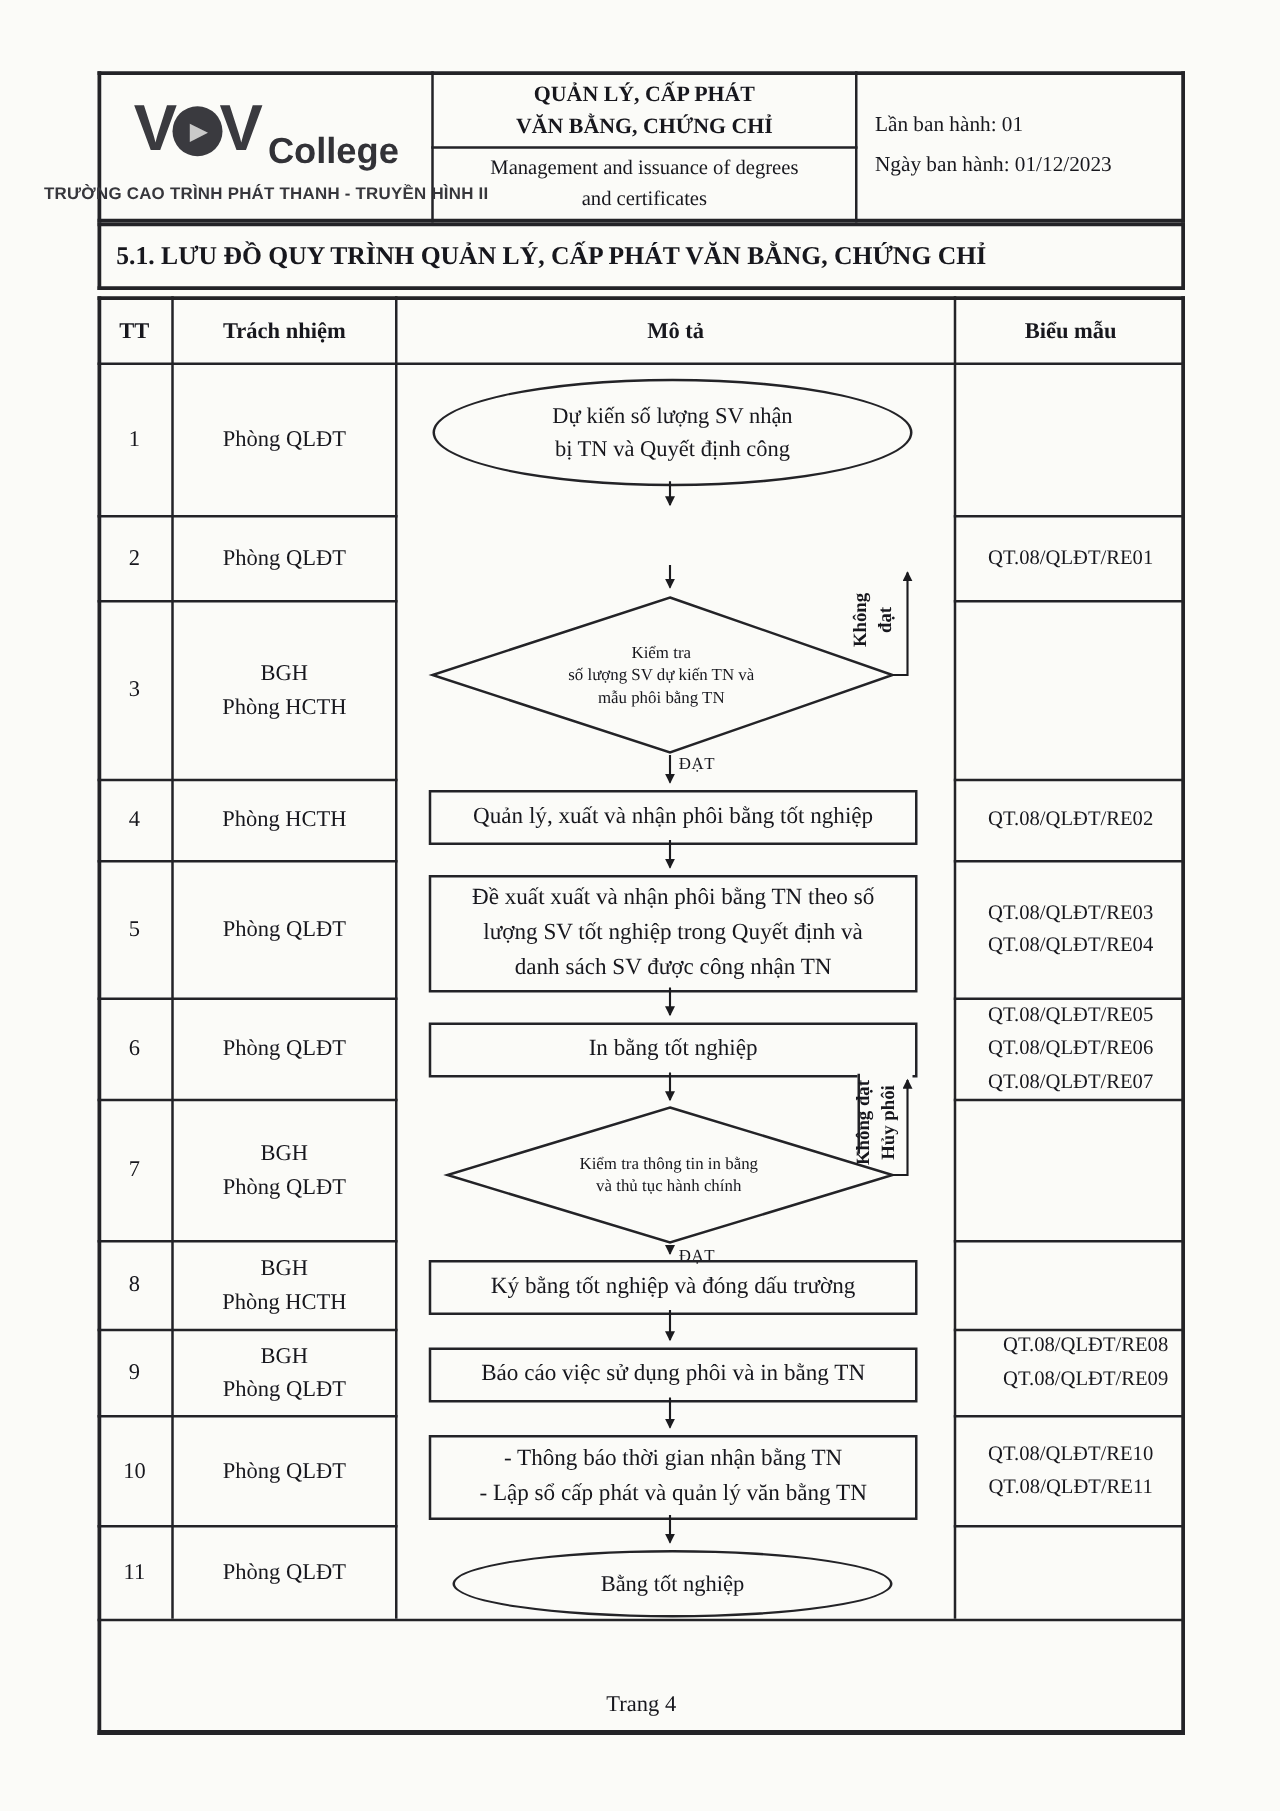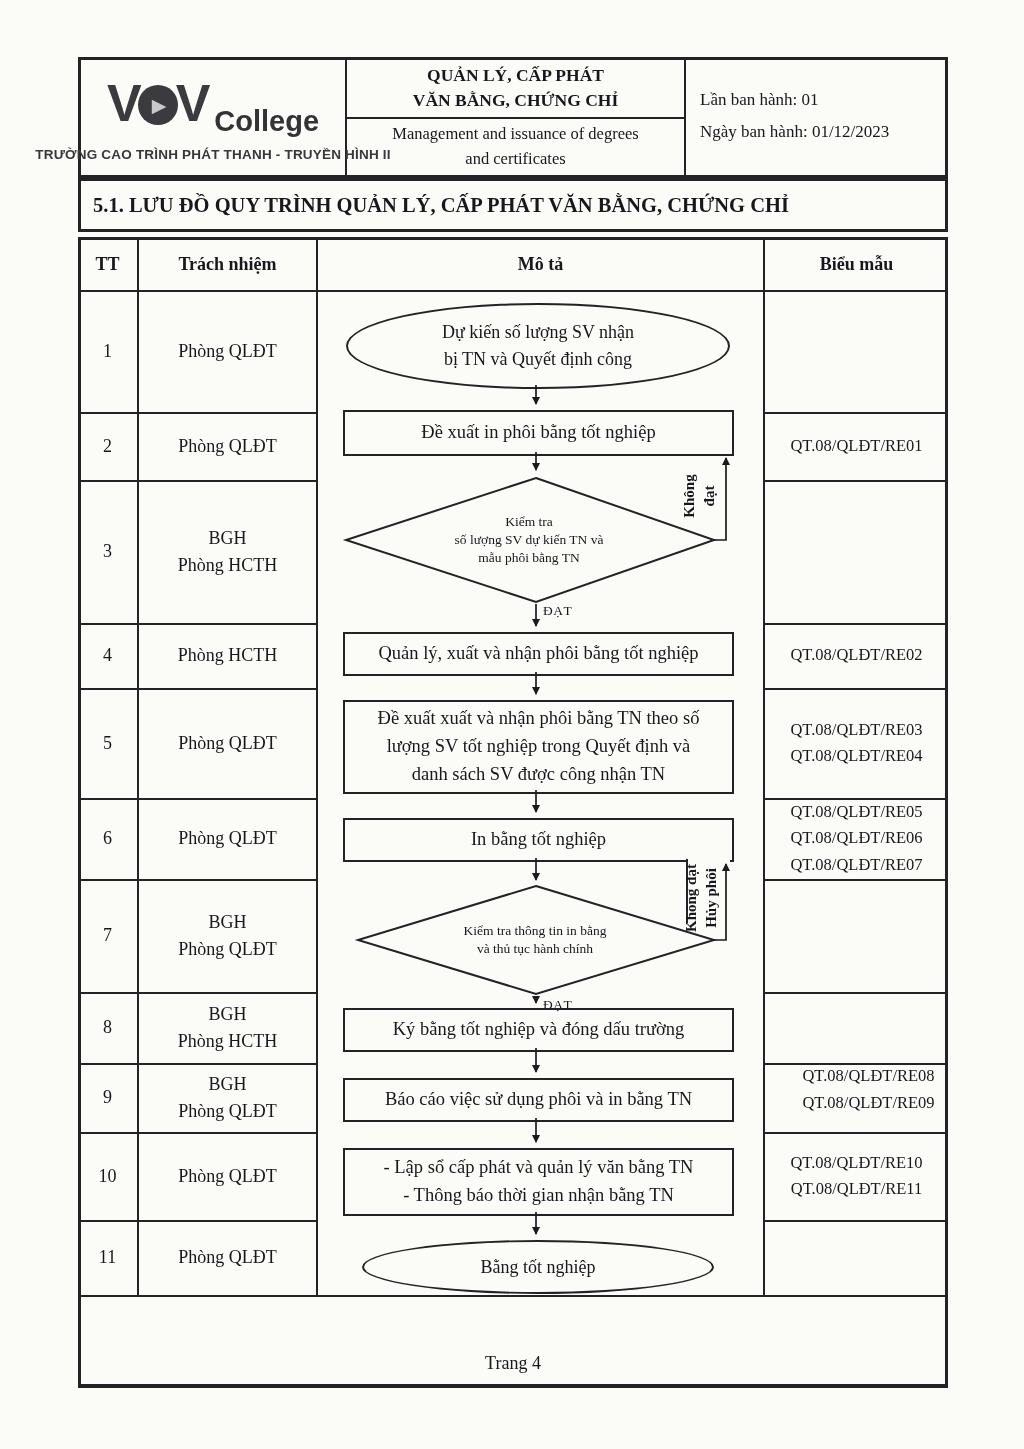--- a/index.html
+++ b/index.html
@@ -224,23 +224,20 @@
   <div class="cell" style="left:78px;top:1220px;width:59px;height:75px;">11</div>
   <div class="cell" style="left:139px;top:1220px;width:177px;height:75px;">
       <div>Phòng QLĐT</div>
     </div>
 
   <div class="fbox fellipse" style="left:346px;top:303px;width:380px;height:82px;font-size:18px;">
     <div>Dự kiến số lượng SV nhận</div>
     <div>bị TN và Quyết định công</div>
   </div>
 
-  <div class="fbox" style="left:343px;top:410px;width:387px;height:42px;">
-    <div>Đề xuất in phôi bằng tốt nghiệp</div>
-  </div>
 
   <div class="diamond-wrap" style="left:340px;top:476px;width:378px;height:128px;">
     <svg width="378" height="128">
       <polygon points="196,2 374,64 196,126 6,64" fill="none" stroke="#232327" stroke-width="2"></polygon>
     </svg>
     <div class="diamond-text">
       <div>Kiểm tra</div>
       <div>số lượng SV dự kiến TN và</div>
       <div>mẫu phôi bằng TN</div>
     </div>
@@ -283,22 +280,22 @@
 
   <div class="fbox" style="left:343px;top:1008px;width:387px;height:40px;">
     <div>Ký bằng tốt nghiệp và đóng dấu trường</div>
   </div>
 
   <div class="fbox" style="left:343px;top:1078px;width:387px;height:40px;">
     <div>Báo cáo việc sử dụng phôi và in bằng TN</div>
   </div>
 
   <div class="fbox" style="left:343px;top:1148px;width:387px;height:64px;">
+    <div>- Thông báo thời gian nhận bằng TN</div>
     <div>- Lập sổ cấp phát và quản lý văn bằng TN</div>
-    <div>- Thông báo thời gian nhận bằng TN</div>
   </div>
 
   <div class="fbox fellipse" style="left:362px;top:1240px;width:348px;height:50px;font-size:18px;">
     <div>Bằng tốt nghiệp</div>
   </div>
 
   <svg class="flow-svg" width="1024" height="1449">
     <defs>
       <marker id="ah" markerWidth="10" markerHeight="10" refX="7" refY="4" orient="auto" markerUnits="userSpaceOnUse">
         <path d="M0,0 L8,4 L0,8 Z" fill="#1b1b1f"></path>

